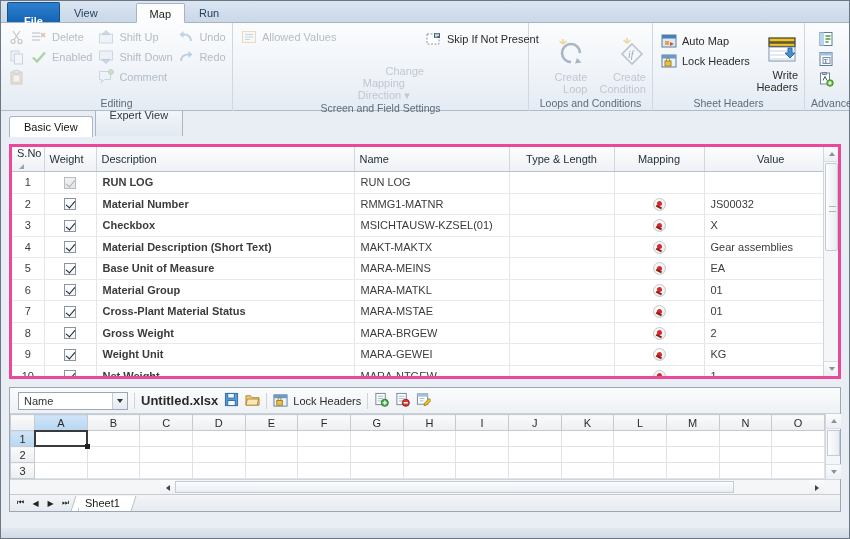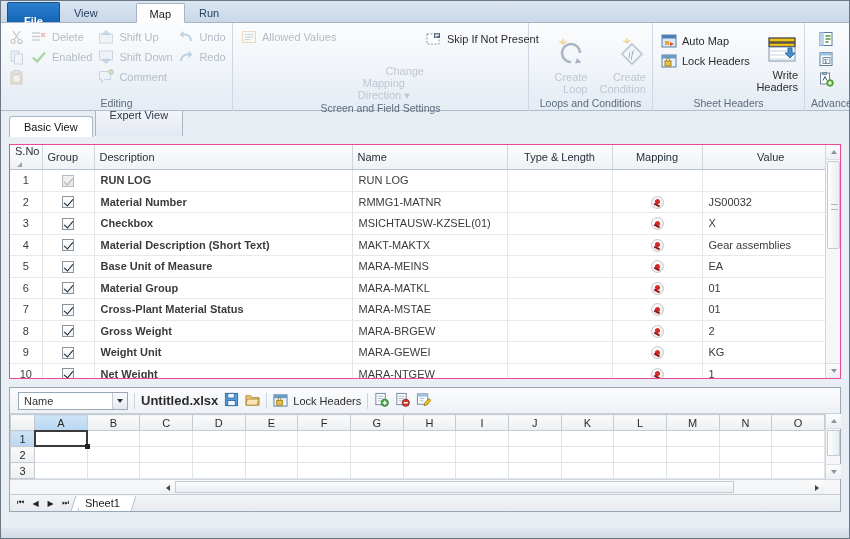--- a/index.html
+++ b/index.html
@@ -156,21 +156,21 @@
     background: #ffffff;
     color: #111;
     height: 21px; line-height: 20px;
     margin-bottom: -1px;
     position: relative; z-index: 2;
   }
 
   
   .gridwrap {
     margin: 0 8px;
-    border: 1px solid #ec4899;
+    border: 3px solid #ec4899;
     background: #fff;
     flex: 0 0 235px;
     display: flex;
     flex-direction: column;
     overflow: hidden;
     position: relative;
   }
   table.maptable { border-collapse: collapse; width: 100%; table-layout: fixed; }
   table.maptable th {
     height: 20px;
@@ -669,21 +669,21 @@
             <col style="width:105px">
             <col style="width:90px">
             <col style="width:">
         </colgroup>
         <thead>
           <tr>
             <th class="left">
               <span>S.No</span>
               <span style="display:inline-block;width:0;height:0;border-left:5px solid transparent;border-bottom:5px solid #9aa4ae;vertical-align:middle;margin-left:2px"></span>
             </th>
-            <th class="left">Group</th>
+            <th class="left">Weight</th>
             <th class="left">Description</th>
             <th class="left">Name</th>
             <th>Type &amp; Length</th>
             <th>Mapping</th>
             <th>Value</th>
           </tr>
         </thead>
         <tbody>
           <tr>
             <td class="sno">1</td>

